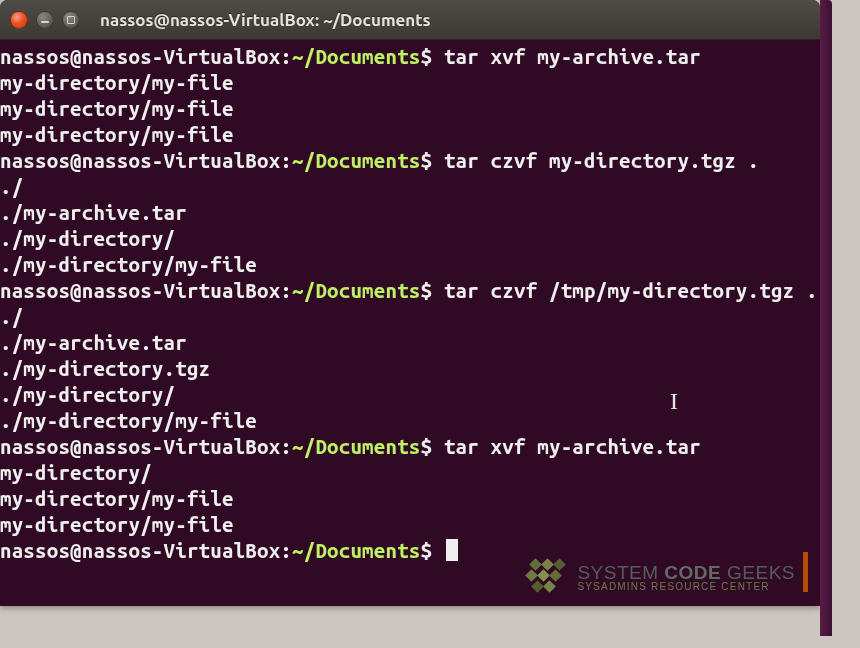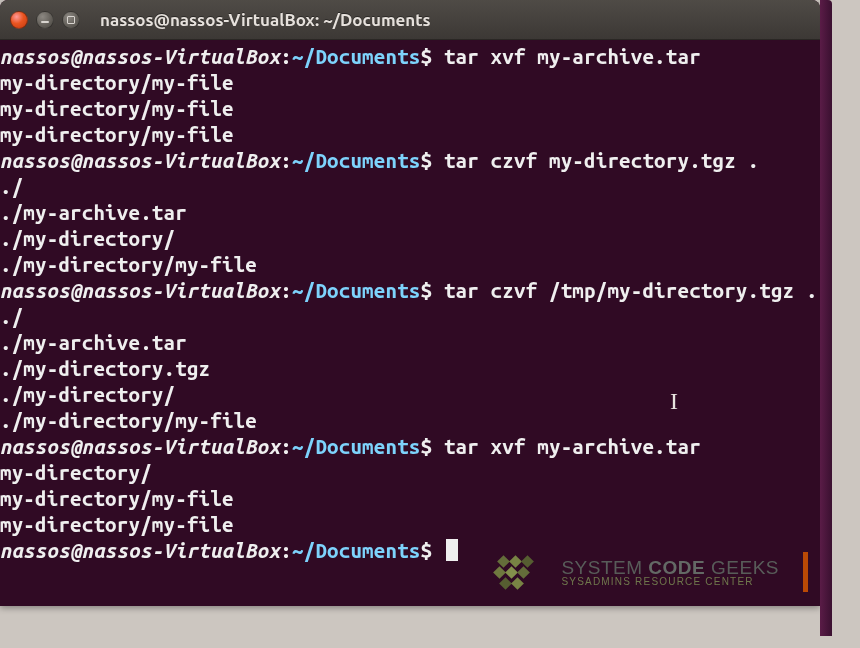--- a/index.html
+++ b/index.html
@@ -58,43 +58,43 @@
   .term {
     padding: 4px 0 0 0;
     font-size: 20.5px;
     line-height: 26px;
     letter-spacing: 0.2px;
     color: #efefef;
     font-weight: 600;
     white-space: pre-wrap;
     word-break: break-all;
   }
-  .prompt-user { color: #efefef; font-style: italic; }
-  .prompt-path { color: #7dd3fc; }
+  .prompt-user { color: #efefef; }
+  .prompt-path { color: #bef264; }
   .cursor {
     display: inline-block;
     width: 12px; height: 22px;
     background: #efefef;
     vertical-align: -3px;
     margin-left: 2px;
   }
   .ibeam {
     position: absolute;
     color: #e8e4df;
     font-family: serif;
     font-size: 24px;
     pointer-events: none;
   }
   .watermark {
     position: absolute;
     right: 12px;
     bottom: 14px;
     display: flex;
-    align-items: center;
-    gap: 24px;
+    align-items: flex-end;
+    gap: 8px;
     opacity: .85;
   }
   .wm-logo {
     width: 42px; height: 34px;
     position: relative;
   }
   .wm-logo span {
     position: absolute;
     width: 9px; height: 9px;
     transform: rotate(45deg);

